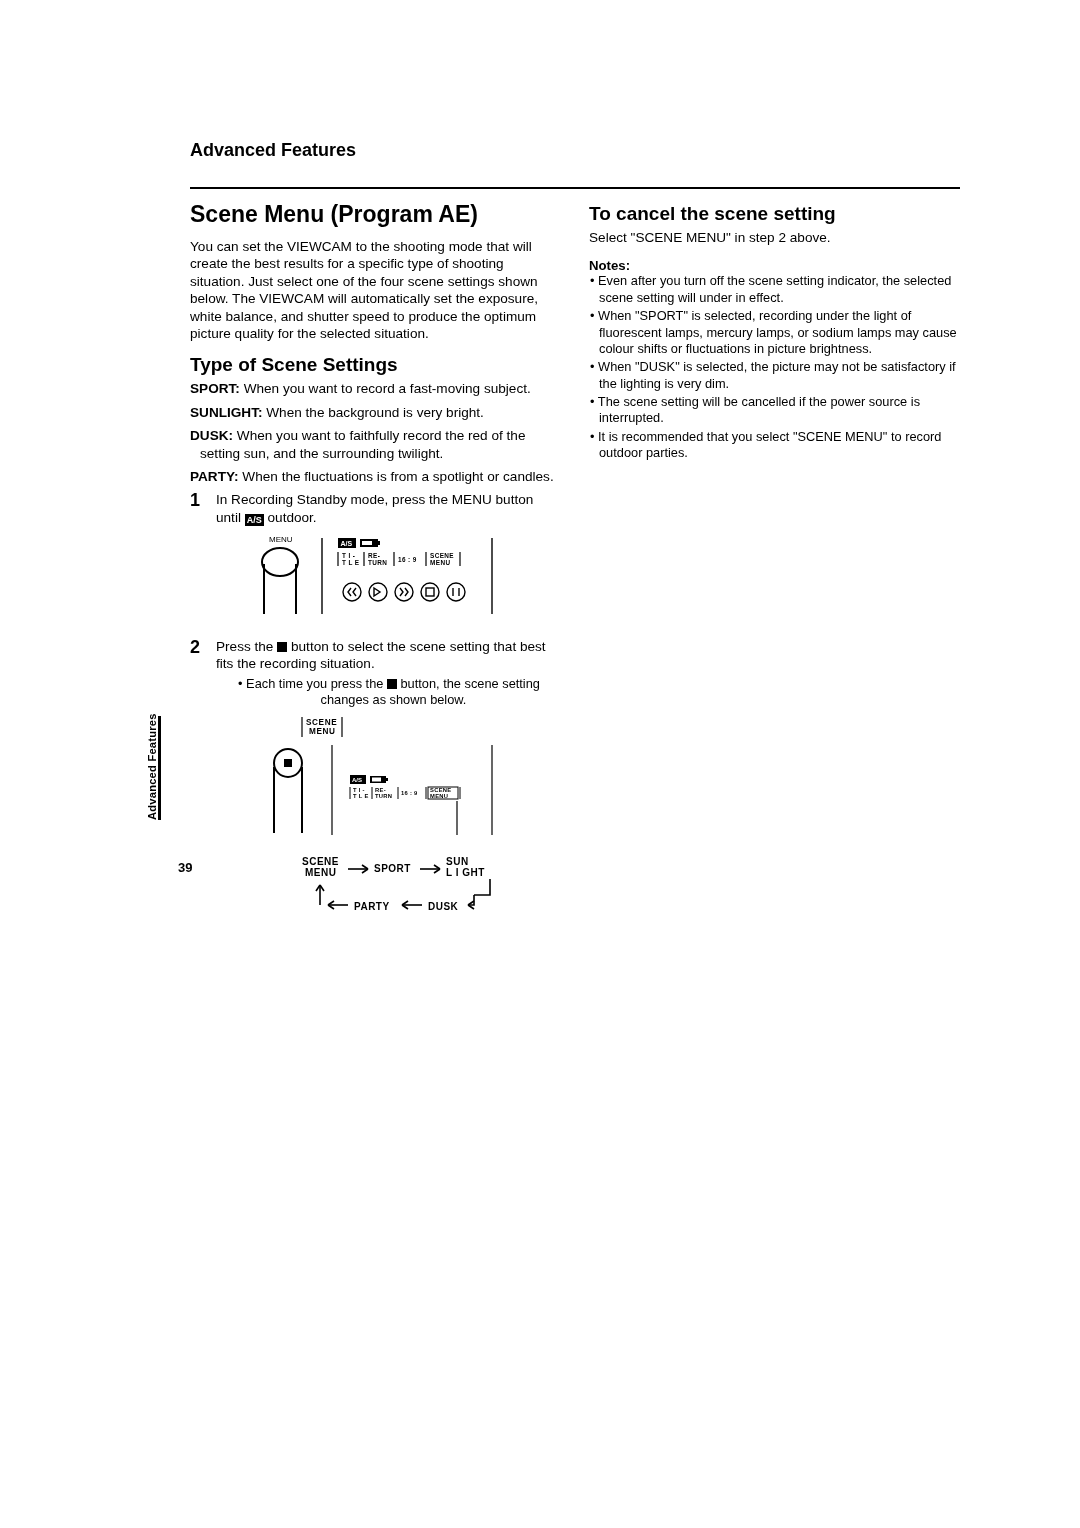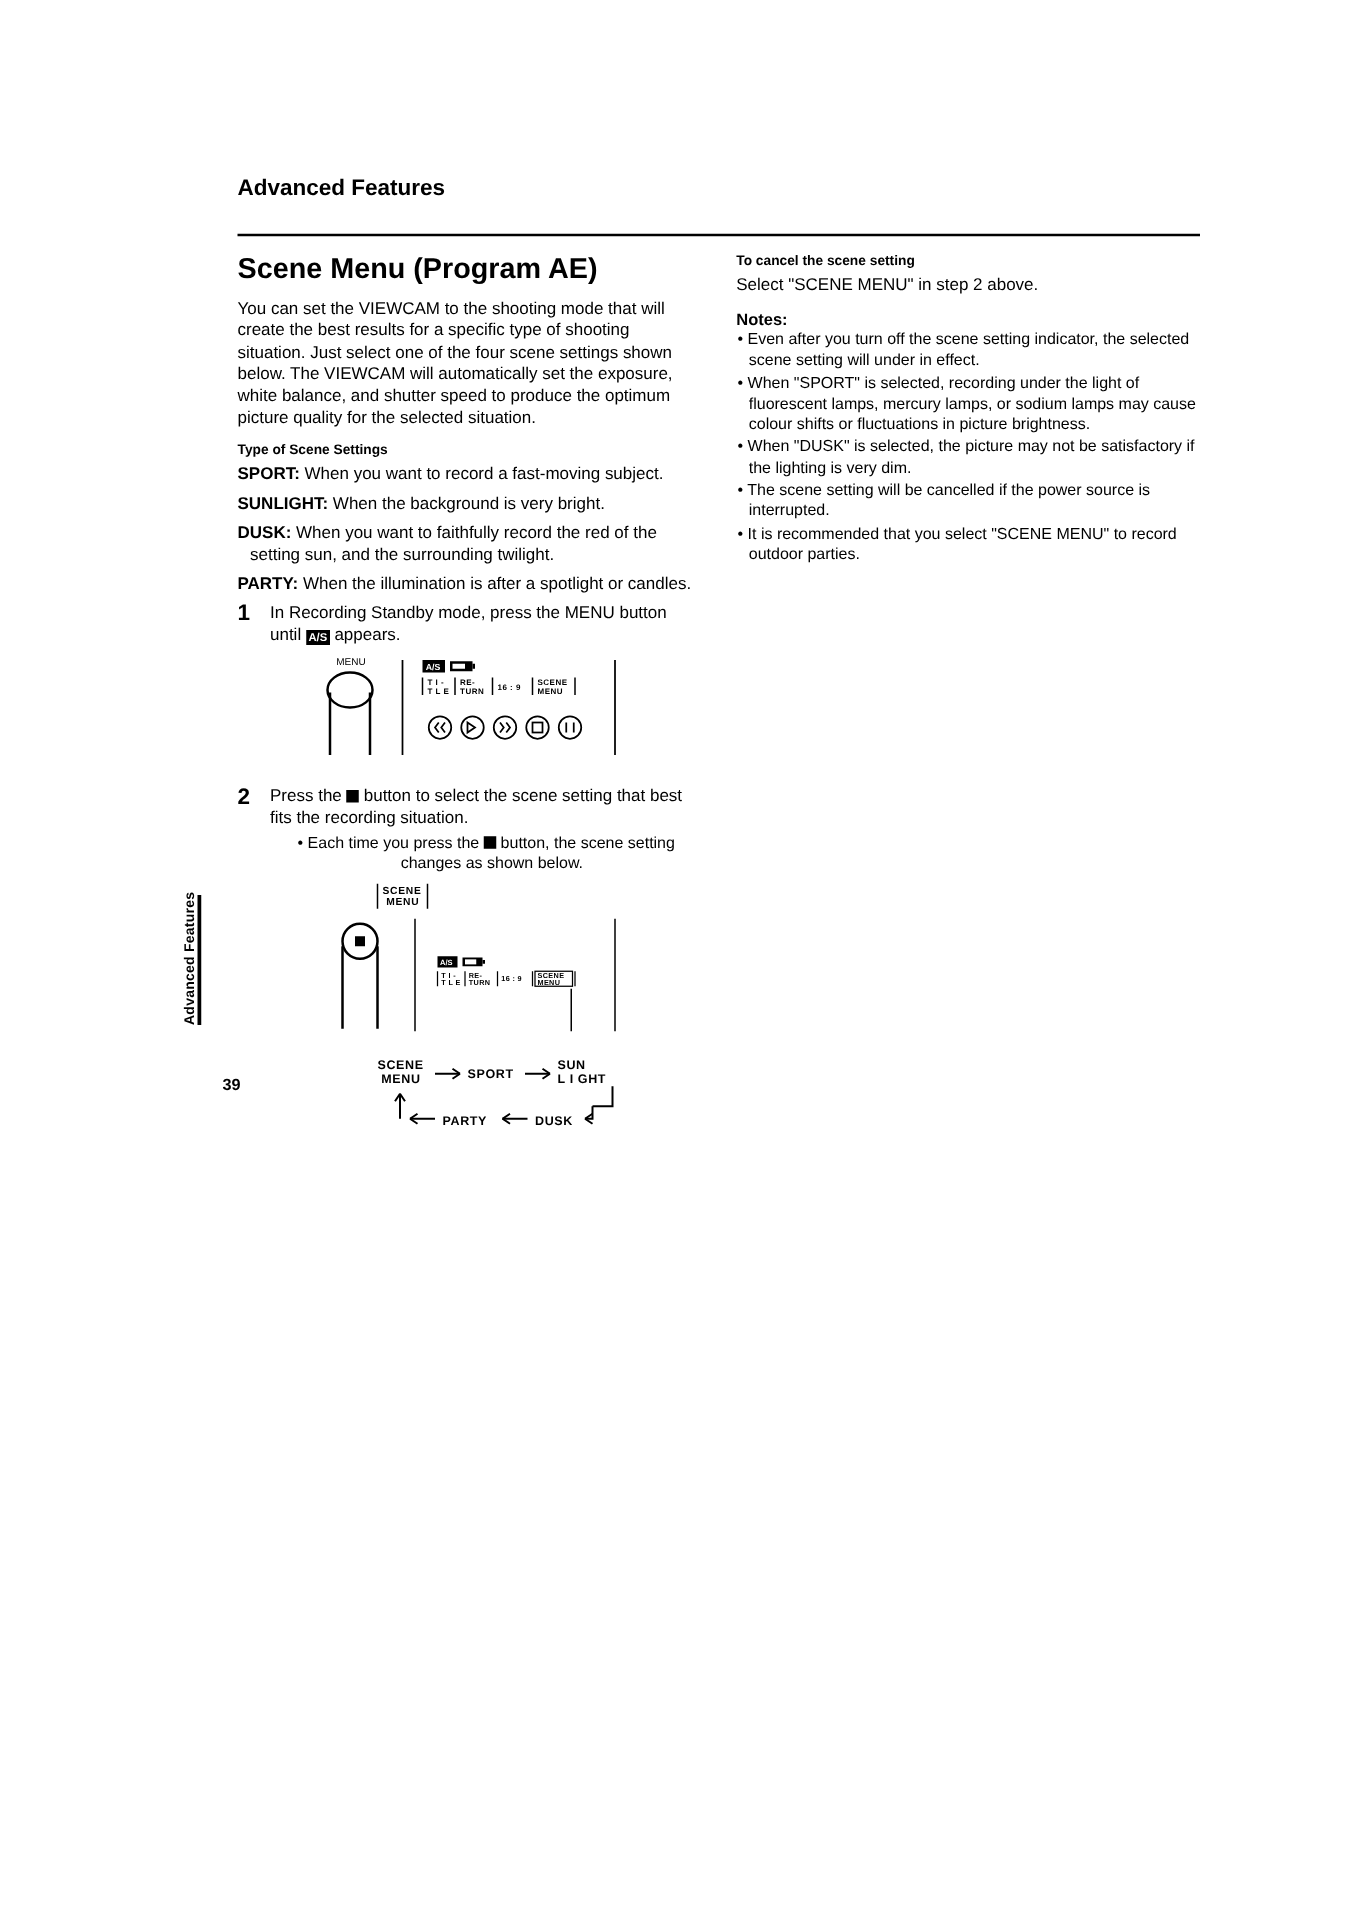--- a/index.html
+++ b/index.html
@@ -4,21 +4,21 @@
 <style>
   * { box-sizing: border-box; margin: 0; padding: 0; }
   html, body { width: 1080px; height: 1528px; background: #fff; font-family: Arial, Helvetica, sans-serif; color: #000; }
   .page { position: relative; width: 1080px; height: 1175px; padding: 140px 120px 60px 190px; }
   .section-header { font-size: 18px; font-weight: bold; margin-bottom: 26px; }
   .rule { border-top: 2.5px solid #000; margin-bottom: 12px; }
   .cols { display: flex; gap: 28px; }
   .col { width: 50%; }
   h1.title { font-size: 23px; font-weight: bold; margin-bottom: 10px; }
   p.body { font-size: 13.6px; line-height: 1.28; margin-bottom: 12px; }
-  .subhead { font-size: 11px; font-weight: bold; margin-top: 6px; margin-bottom: 4px; }
+  .subhead { font-size: 19px; font-weight: bold; margin-top: 6px; margin-bottom: 4px; }
   .kv { font-size: 13.6px; line-height: 1.28; margin-bottom: 6px; padding-left: 10px; text-indent: -10px; }
   .kv b { font-weight: bold; }
 
   .steps { list-style: none; }
   .step { display: flex; margin-bottom: 6px; }
   .step-num { font-size: 18px; font-weight: bold; width: 26px; flex: 0 0 26px; line-height: 1.05; }
   .step-body { font-size: 13.6px; line-height: 1.28; }
   .step-sub { font-size: 12.8px; line-height: 1.28; margin-top: 3px; padding-left: 10px; text-indent: -9px; text-align: center; }
 
   .notes-head { font-size: 13.2px; font-weight: bold; margin-top: 6px; }
@@ -46,27 +46,27 @@
   <div class="cols">
 
     <div class="col">
       <h1 class="title">Scene Menu (Program AE)</h1>
       <p class="body">You can set the VIEWCAM to the shooting mode that will create the best results for a specific type of shooting situation. Just select one of the four scene settings shown below. The VIEWCAM will automatically set the exposure, white balance, and shutter speed to produce the optimum picture quality for the selected situation.</p>
 
       <div class="subhead">Type of Scene Settings</div>
       <div class="kv"><b>SPORT:</b><span> When you want to record a fast-moving subject.</span></div>
       <div class="kv"><b>SUNLIGHT:</b><span> When the background is very bright.</span></div>
       <div class="kv"><b>DUSK:</b><span> When you want to faithfully record the red of the setting sun, and the surrounding twilight.</span></div>
-      <div class="kv"><b>PARTY:</b><span> When the illumination is after a spotlight or candles.</span></div>
+      <div class="kv"><b>PARTY:</b><span> When the fluctuations is from a spotlight or candles.</span></div>
 
       <ol class="steps">
         <li class="step">
           <div class="step-num">1</div>
           <div class="step-body">
-            <span>In Recording Standby mode, press the MENU button until </span><span class="blk-as">A/S</span><span> appears.</span>
+            <span>In Recording Standby mode, press the MENU button until </span><span class="blk-as">A/S</span><span> outdoor.</span>
 
             
             <div class="fig">
               <svg class="fig-svg" width="270" height="90" viewBox="0 0 270 90">
 
                 <text x="27" y="10" font-size="8" font-family="Arial">MENU</text>
                 <ellipse cx="38" cy="30" rx="18" ry="14" fill="none" stroke="#000" stroke-width="2"></ellipse>
                 <path d="M22 32 Q22 72 22 82 M54 32 Q54 72 54 82" fill="none" stroke="#000" stroke-width="2"></path>
 
                 <line x1="80" y1="6" x2="80" y2="82" stroke="#000" stroke-width="1.4"></line>

